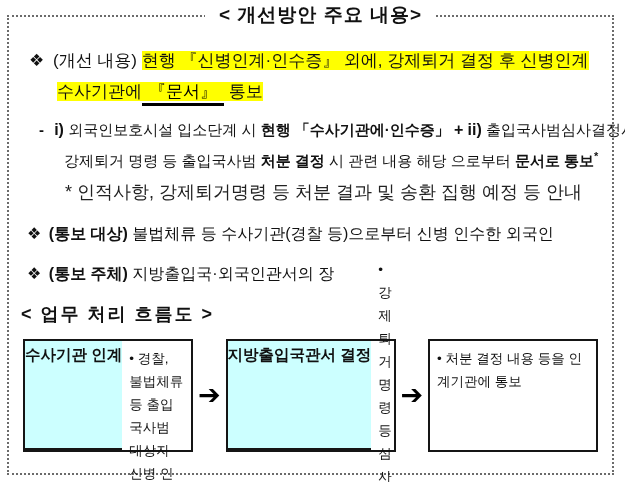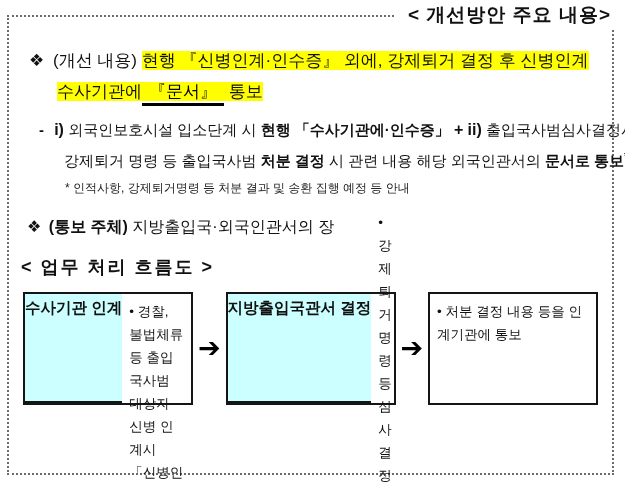--- a/index.html
+++ b/index.html
@@ -3,21 +3,21 @@
 <meta charset="utf-8">
 <style>
   html,body{margin:0;padding:0;background:#fff;}
   body{
     width:625px;height:482px;overflow:hidden;position:relative;
     font-family:"Liberation Sans","DejaVu Sans",sans-serif;
     color:#111;
   }
   .page{position:relative;width:625px;height:482px;}
   .doc-title{
-    position:absolute;top:2px;left:16px;right:0;text-align:right;z-index:2;
+    position:absolute;top:2px;left:16px;right:0;text-align:center;z-index:2;
   }
   .doc-title span{
     display:inline-block;background:#fff;padding:0 14px;
     font-size:19px;font-weight:bold;letter-spacing:1px;
   }
   .outer-box{
     position:absolute;left:7px;top:15px;width:607px;height:460px;
     border:2px dotted #6b6b6b;box-sizing:border-box;
     padding:26px 12px 0 12px;background:#fff;
   }
@@ -27,21 +27,21 @@
   .hl{background:#ffff00;}
   .hl-line2{margin-left:28px;}
   .doc-u{border-bottom:3px solid #000;padding:0 7px;display:inline-block;line-height:22px;}
   .doc-term{color:#000000;}
   .detail{font-size:15px;line-height:26px;margin:0 0 6px 18px;}
   .detail .dash{font-weight:bold;margin-right:6px;}
   .detail .num{font-weight:bold;font-size:16px;}
   .detail .bold{font-weight:bold;}
   .detail-line2{margin-left:25px;}
   .detail sup{font-size:11px;font-weight:bold;}
-  .footnote{font-size:12px;color:#222;margin:4px 0 18px 44px;}
+  .footnote{font-size:18px;color:#222;margin:4px 0 18px 44px;}
   .b2{font-size:16px;line-height:24px;margin:0 0 16px 6px;}
   .b2 .marker,.b2 .lbl{font-weight:bold;}
   .b2 .marker{margin-right:3px;}
   .flow-title{text-align:left;font-size:18px;font-weight:bold;letter-spacing:2px;margin:2px 0 13px 0;}
   .flow-row{display:flex;justify-content:space-between;align-items:stretch;padding:0 2px;}
   .flow-step{
     width:170px;border:2px solid #151515;box-sizing:border-box;height:113px;
     background:#fff;display:flex;flex-direction:row;
   }
   .flow-head{
@@ -84,27 +84,32 @@
         <span class="num">i)</span>
         <span>외국인보호시설 입소단계 시</span>
         <span class="bold">현행 「수사기관에·인수증」</span>
         <span class="num">+</span>
         <span class="num">ii)</span>
         <span>출입국사범심사결정시</span>
       </div>
       <div class="bullet detail-line2">
         <span>강제퇴거 명령 등 출입국사범</span>
         <span class="bold">처분 결정</span>
-        <span>시 관련 내용 해당 외국인관서의</span>
+        <span>시 관련 내용 해당 으로부터</span>
         <span class="bold">문서로 통보</span><sup>*</sup>
       </div>
     </div>
 
     <div class="footnote">* 인적사항, 강제퇴거명령 등 처분 결과 및 송환 집행 예정 등 안내</div>
 
+    <div class="bullet b2">
+      <span class="marker">❖</span>
+      <span class="lbl">(통보 대상)</span>
+      <span>불법체류 등 수사기관(경찰 등)으로부터 신병 인수한 외국인</span>
+    </div>
 
     <div class="bullet b2">
       <span class="marker">❖</span>
       <span class="lbl">(통보 주체)</span>
       <span>지방출입국·외국인관서의 장</span>
     </div>
 
     <div class="flow-title">&lt; 업무 처리 흐름도 &gt;</div>
 
     <div class="flow-row">

